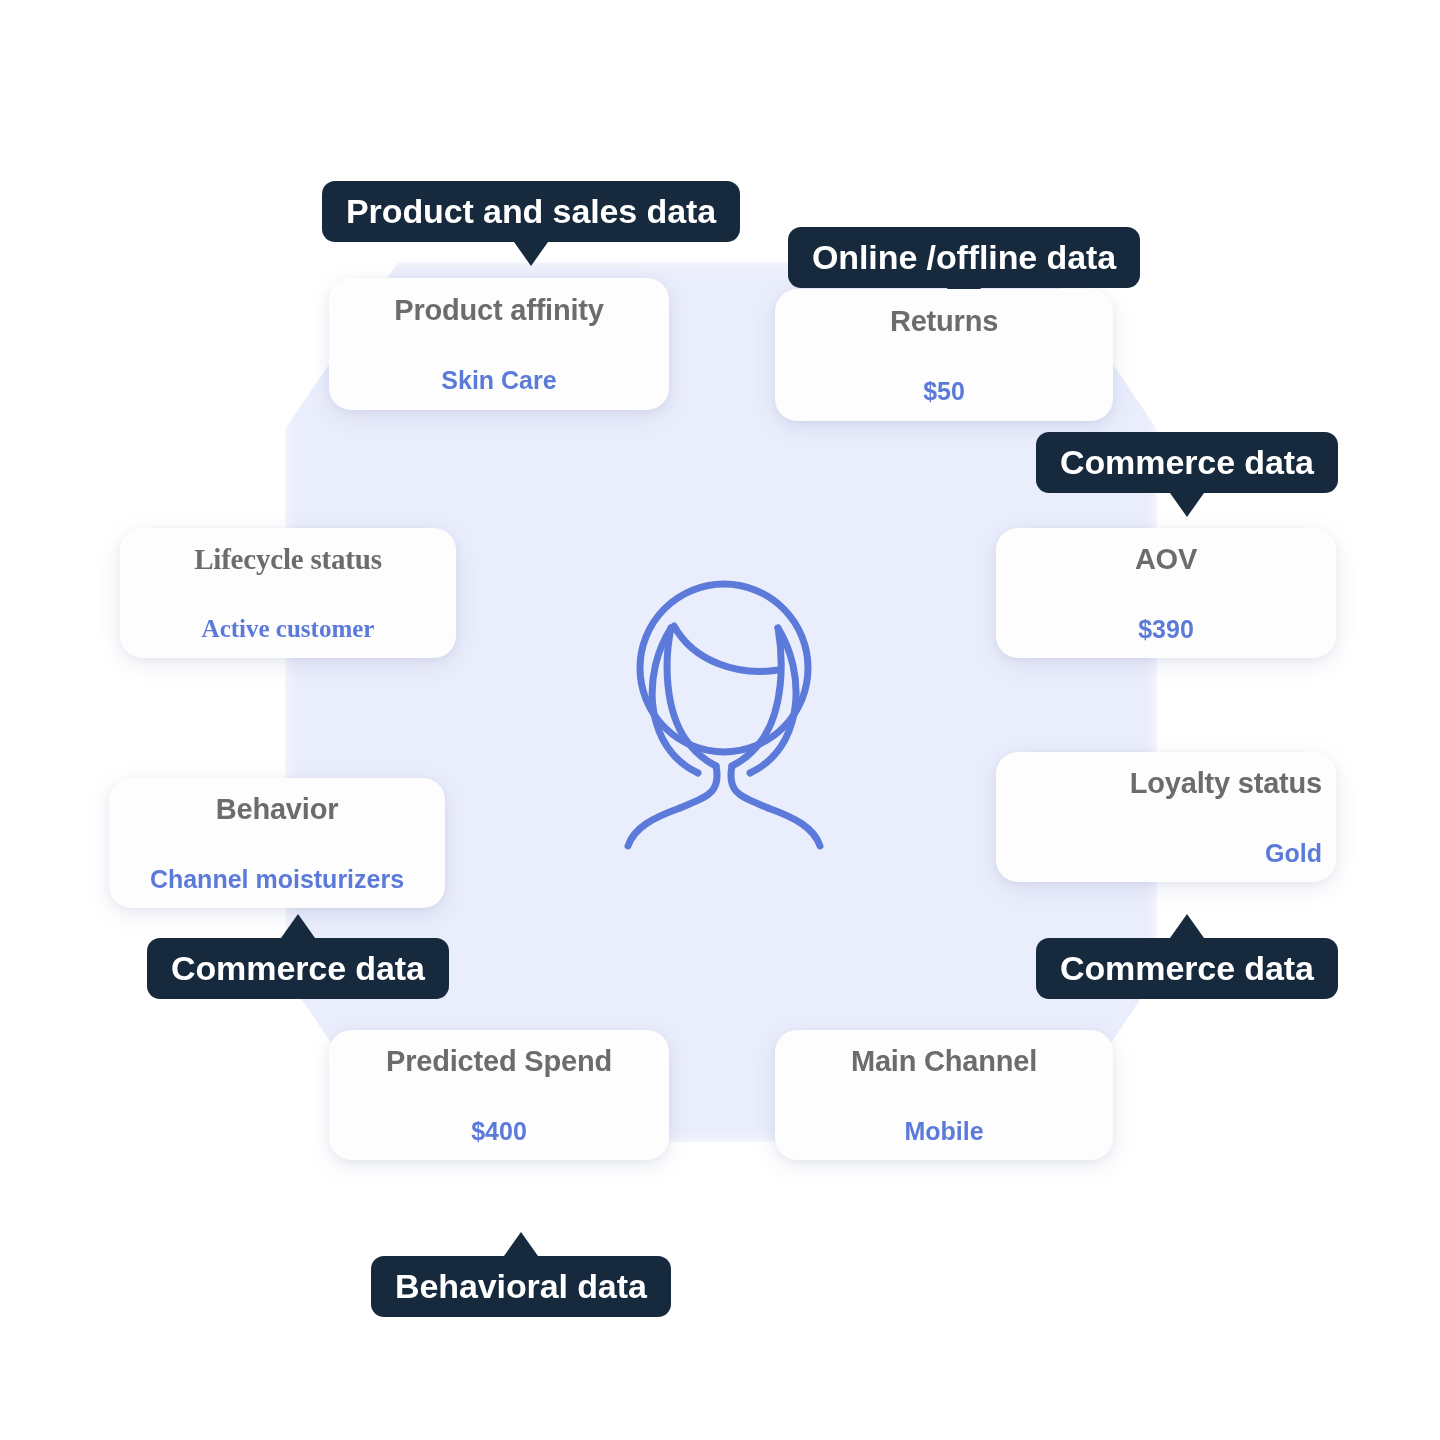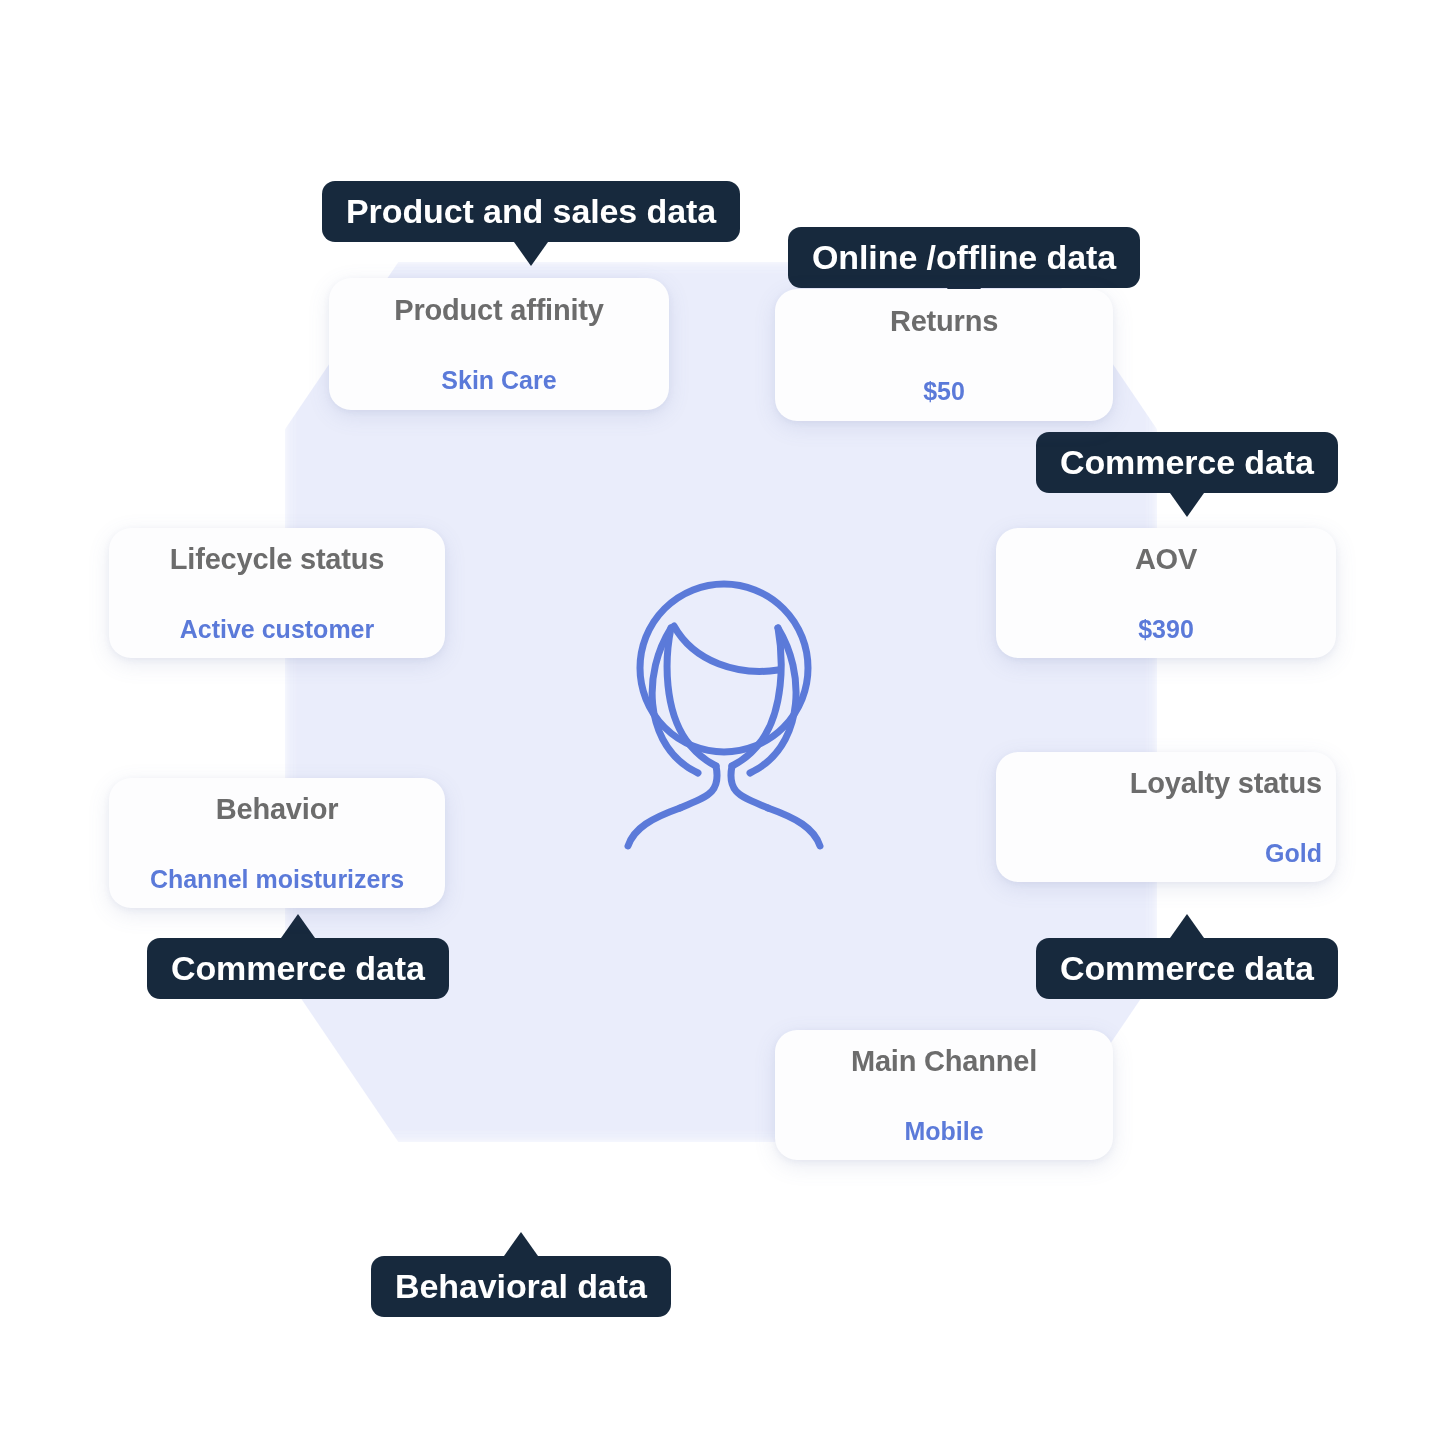--- a/index.html
+++ b/index.html
@@ -189,39 +189,43 @@
   <div class="card" style="left:329px; top:278px; width:340px; height:132px;">
     <div class="card-title">Product affinity</div>
     <div class="card-value">Skin Care</div>
   </div>
 
   <div class="card" style="left:775px; top:289px; width:338px; height:132px;">
     <div class="card-title">Returns</div>
     <div class="card-value">$50</div>
   </div>
 
-  <div class="card" style="left:109px; top:528px; width:336px; height:130px;">
+  <div class="card" style="left:120px; top:528px; width:336px; height:130px;font-family:Liberation Serif, serif;">
     <div class="card-title">Lifecycle status</div>
     <div class="card-value">Active customer</div>
   </div>
 
   <div class="card" style="left:996px; top:528px; width:340px; height:130px;">
     <div class="card-title">AOV</div>
     <div class="card-value">$390</div>
   </div>
 
   <div class="card" style="left:109px; top:778px; width:336px; height:130px;">
     <div class="card-title">Behavior</div>
     <div class="card-value">Channel moisturizers</div>
   </div>
 
   <div class="card" style="left:996px; top:752px; width:340px; height:130px;align-items:flex-end;">
     <div class="card-title">Loyalty status</div>
     <div class="card-value">Gold</div>
   </div>
 
+  <div class="card" style="left:329px; top:1030px; width:340px; height:130px;">
+    <div class="card-title">Predicted Spend</div>
+    <div class="card-value">$400</div>
+  </div>
 
   <div class="card" style="left:775px; top:1030px; width:338px; height:130px;">
     <div class="card-title">Main Channel</div>
     <div class="card-value">Mobile</div>
   </div>
 
 </div>
 
 </body></html>

